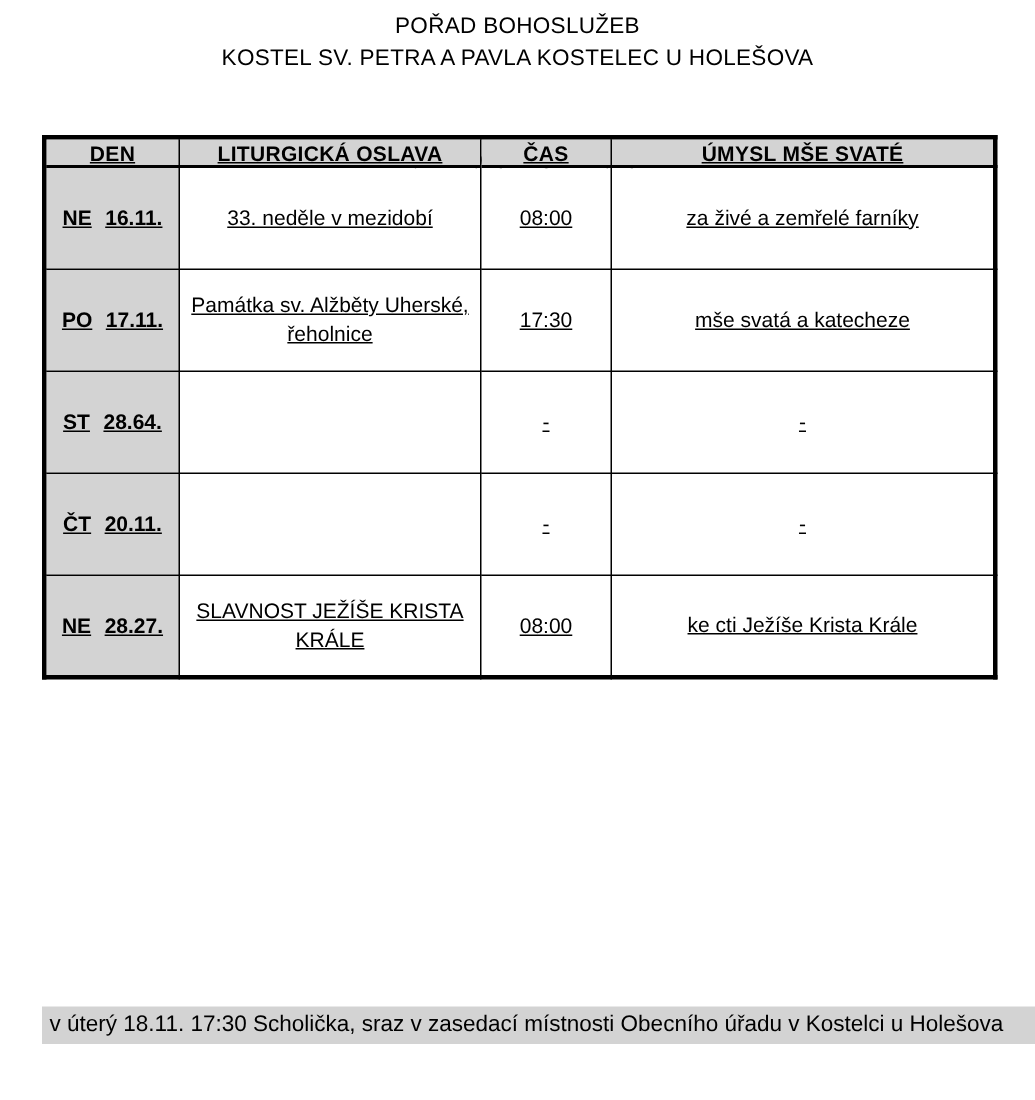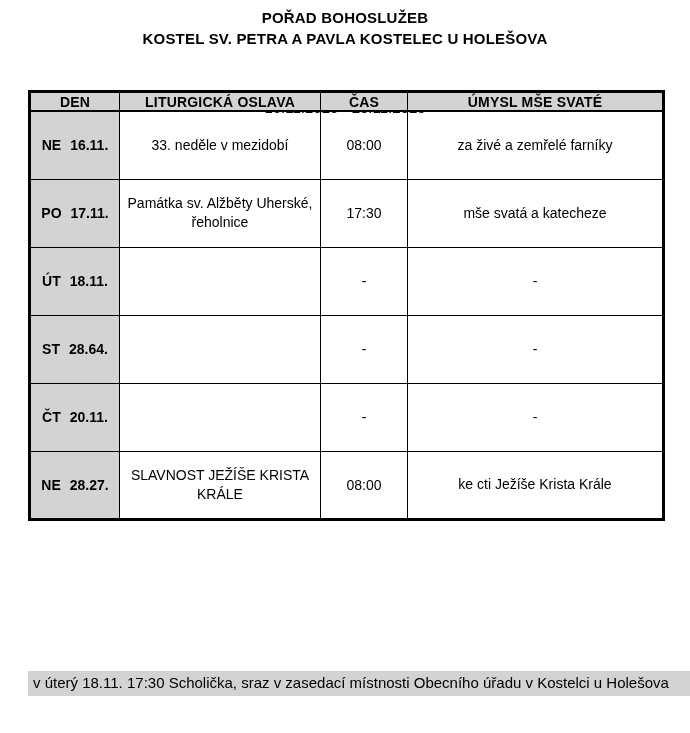--- a/index.html
+++ b/index.html
@@ -15,21 +15,21 @@
   
   .titles {
     position: absolute;
     top: 7px;
     left: 0;
     width: 100%;
     text-align: center;
   }
   .title-main, .title-church {
     font-size: 15px;
-    font-weight: bold;
+    font-weight: normal;
     line-height: 21px;
     letter-spacing: 0.2px;
   }
   .title-dates {
     font-size: 15px;
     font-weight: normal;
     line-height: 21px;
     margin-top: 48px;
   }
   
@@ -42,20 +42,21 @@
     table-layout: fixed;
     border: 3px solid #000000;
     font-family: "Liberation Sans", sans-serif;
   }
   table.schedule th, table.schedule td {
     border: 1px solid #000000;
     padding: 0;
     text-align: center;
     vertical-align: middle;
     overflow: hidden;
+    text-decoration: underline;
   }
   table.schedule thead th {
     height: 17px;
     background: #d3d3d3;
     font-size: 14px;
     font-weight: bold;
     border-bottom: 2px solid #000000;
     letter-spacing: 0.2px;
   }
   table.schedule tbody tr { height: 68px; }
@@ -133,31 +134,20 @@
             <span>17.11.</span>
           </div>
         </td>
         <td class="celebration-cell">Památka sv. Alžběty Uherské, řeholnice</td>
         <td class="time-cell">17:30</td>
         <td class="intention-cell">mše svatá a katecheze</td>
       </tr>
       <tr>
         <td class="day-cell">
           <div class="day-wrap">
-            <span>ÚT</span>
-            <span>18.11.</span>
-          </div>
-        </td>
-        <td class="celebration-cell"></td>
-        <td class="time-cell">-</td>
-        <td class="intention-cell">-</td>
-      </tr>
-      <tr>
-        <td class="day-cell">
-          <div class="day-wrap">
             <span>ST</span>
             <span>28.64.</span>
           </div>
         </td>
         <td class="celebration-cell"></td>
         <td class="time-cell">-</td>
         <td class="intention-cell">-</td>
       </tr>
       <tr>
         <td class="day-cell">

